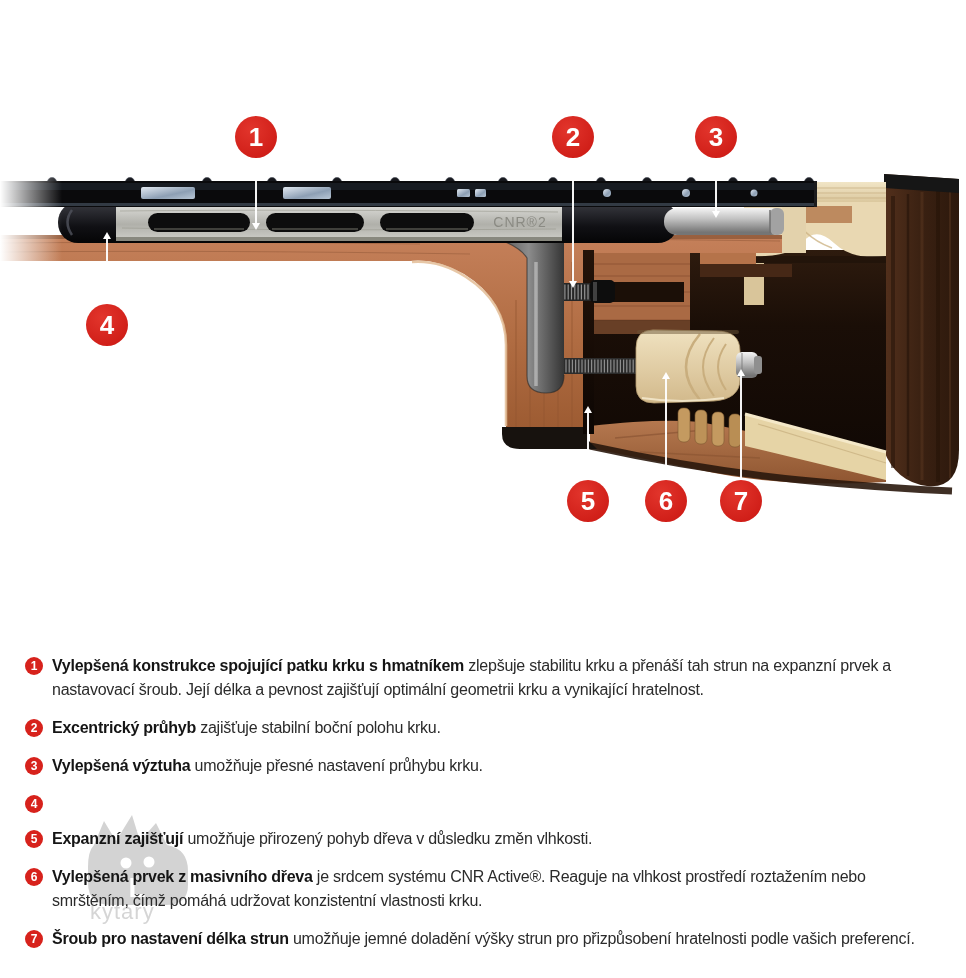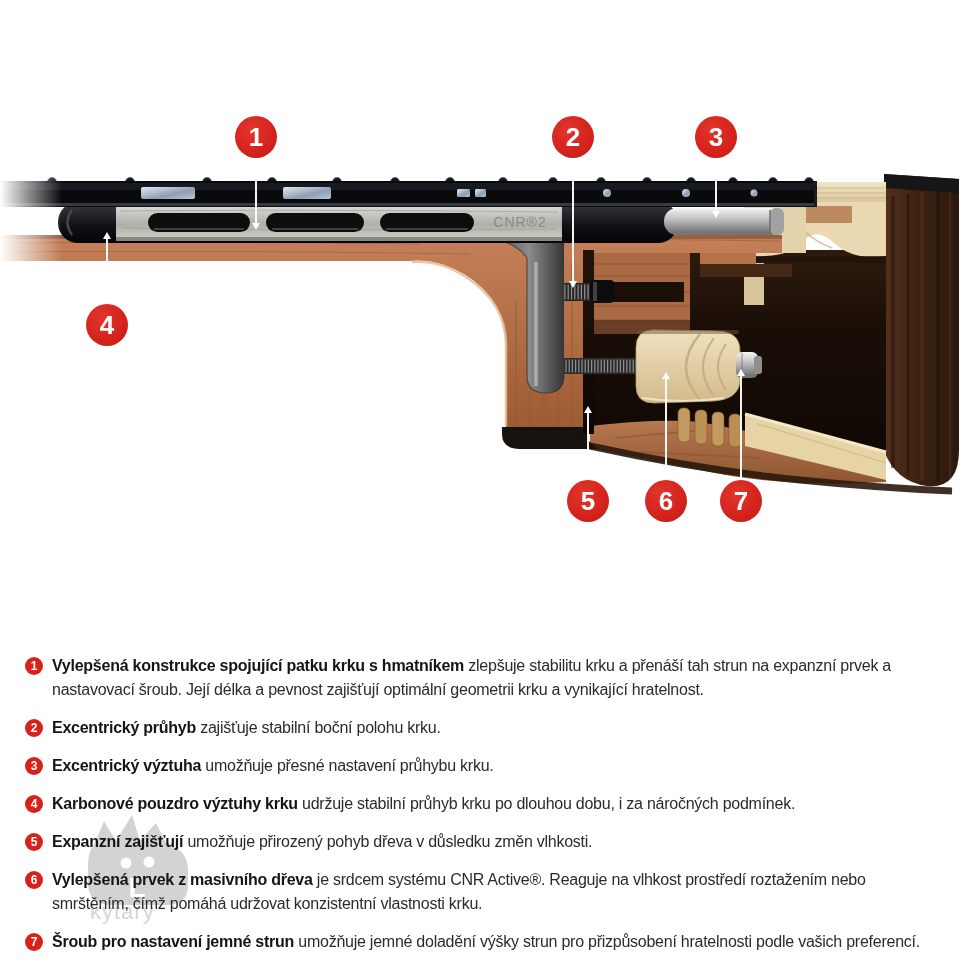--- a/index.html
+++ b/index.html
@@ -280,32 +280,31 @@
       <div class="legend-row">
         <span class="badge">1</span>
         <p class="legend-text"><b>Vylepšená konstrukce spojující patku krku s hmatníkem</b> zlepšuje stabilitu krku a přenáší tah strun na expanzní prvek a nastavovací šroub. Její délka a pevnost zajišťují optimální geometrii krku a vynikající hratelnost.</p>
       </div>
       <div class="legend-row">
         <span class="badge">2</span>
         <p class="legend-text"><b>Excentrický průhyb</b> zajišťuje stabilní boční polohu krku.</p>
       </div>
       <div class="legend-row">
         <span class="badge">3</span>
-        <p class="legend-text"><b>Excentrický výztuha</b> umožňuje přesné nastavení průhybu krku.</p>
+        <p class="legend-text"><b>Vylepšená výztuha</b> umožňuje přesné nastavení průhybu krku.</p>
       </div>
       <div class="legend-row">
         <span class="badge">4</span>
-        <p class="legend-text"><b>Karbonové pouzdro výztuhy krku</b> udržuje stabilní průhyb krku po dlouhou dobu, i za náročných podmínek.</p>
       </div>
       <div class="legend-row">
         <span class="badge">5</span>
         <p class="legend-text"><b>Expanzní zajišťují</b> umožňuje přirozený pohyb dřeva v důsledku změn vlhkosti.</p>
       </div>
       <div class="legend-row">
         <span class="badge">6</span>
         <p class="legend-text"><b>Vylepšená prvek z masivního dřeva</b> je srdcem systému CNR Active®. Reaguje na vlhkost prostředí roztažením nebo smrštěním, čímž pomáhá udržovat konzistentní vlastnosti krku.</p>
       </div>
       <div class="legend-row">
         <span class="badge">7</span>
-        <p class="legend-text"><b>Šroub pro nastavení jemné strun</b> umožňuje jemné doladění výšky strun pro přizpůsobení hratelnosti podle vašich preferencí.</p>
+        <p class="legend-text"><b>Šroub pro nastavení délka strun</b> umožňuje jemné doladění výšky strun pro přizpůsobení hratelnosti podle vašich preferencí.</p>
       </div>
     </div>
 </div>
 
 </body></html>

